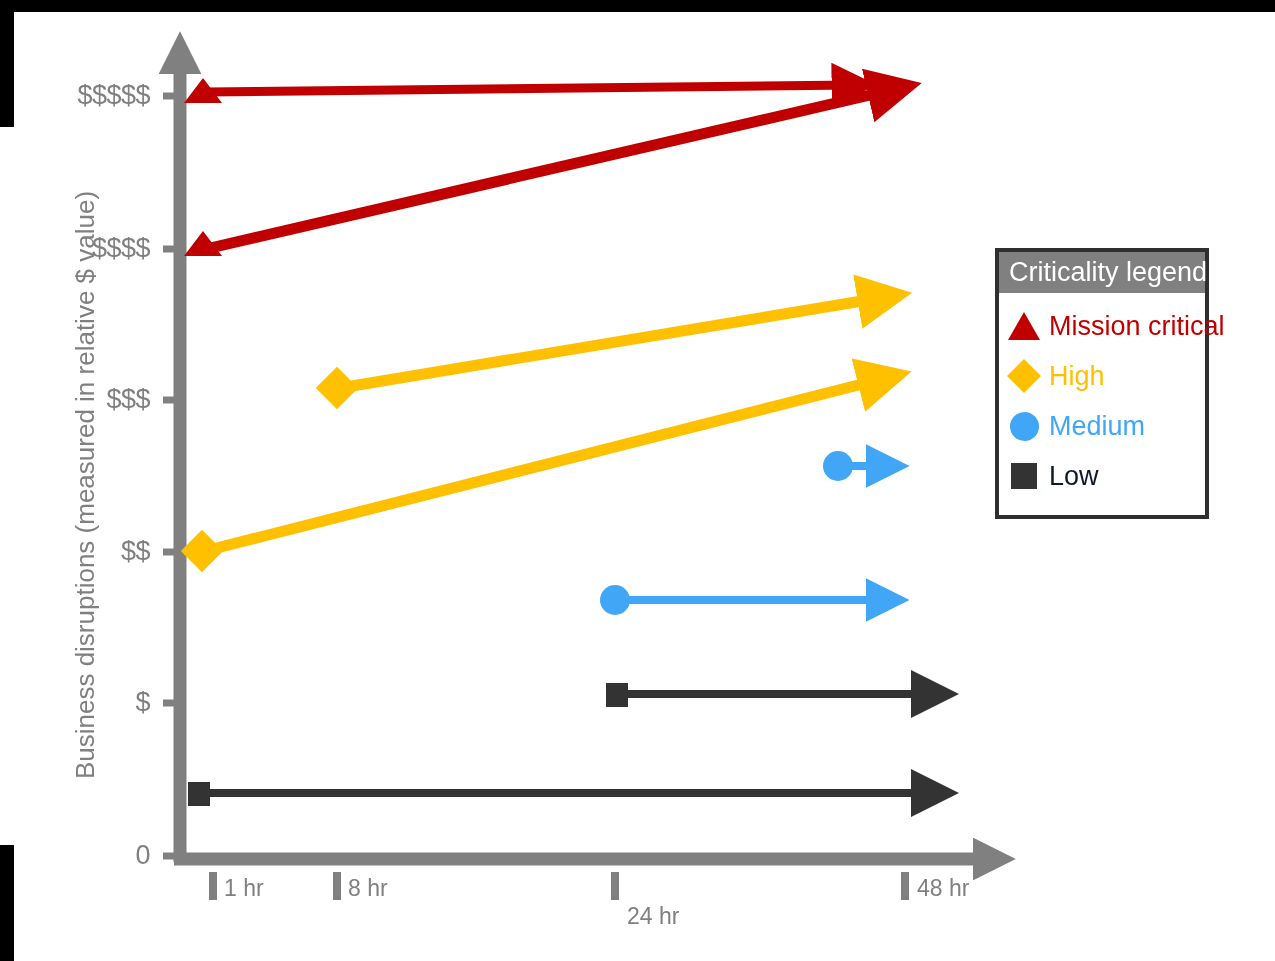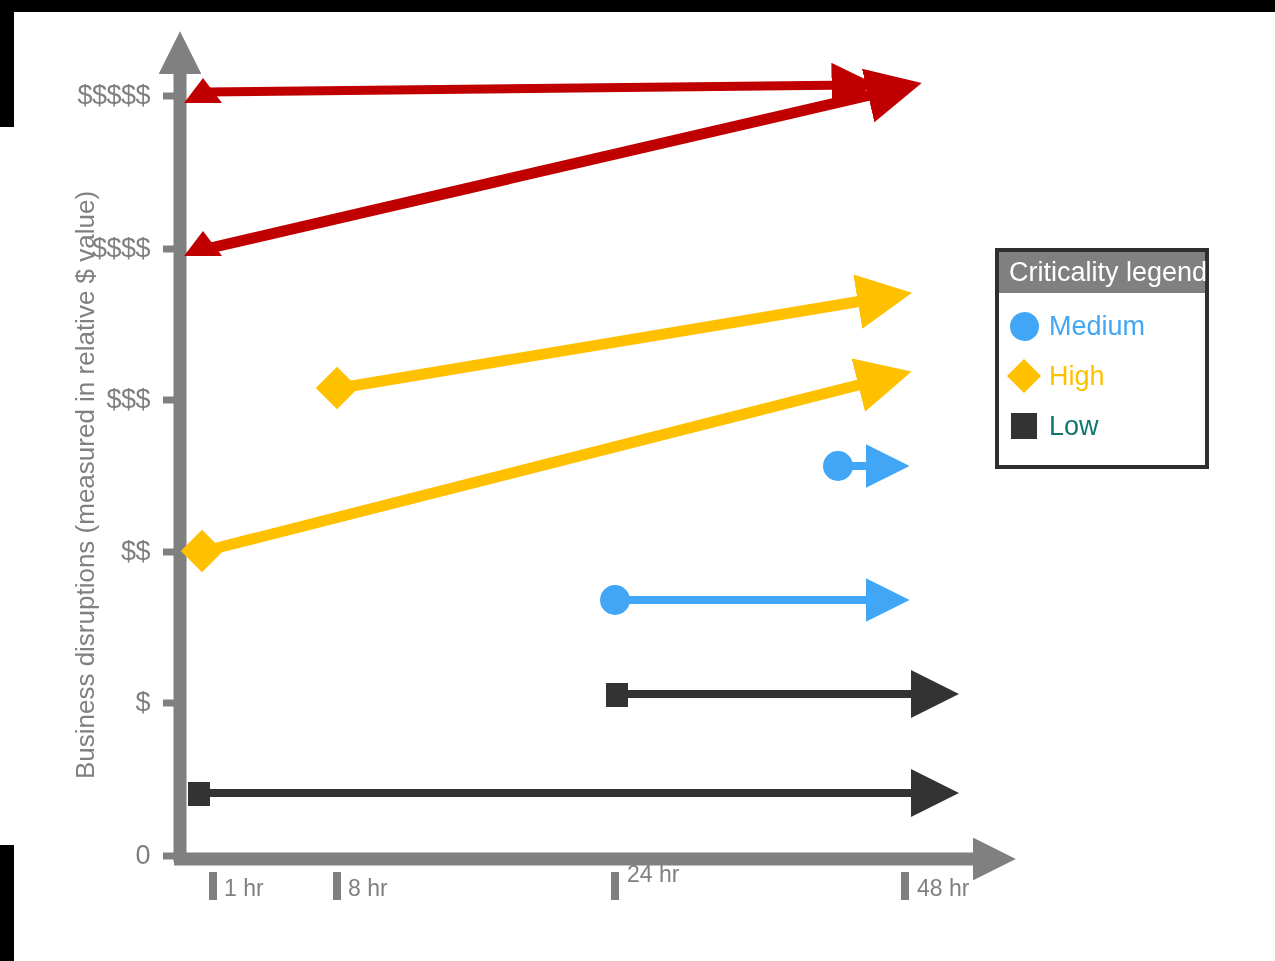--- a/index.html
+++ b/index.html
@@ -229,47 +229,53 @@
 
   <div class="ytick-label" style="left:10px; top:82px; width:140px;">$$$$$</div>
   <div class="ytick-label" style="left:10px; top:235px; width:140px;">$$$$</div>
   <div class="ytick-label" style="left:10px; top:386px; width:140px;">$$$</div>
   <div class="ytick-label" style="left:10px; top:538px; width:140px;">$$</div>
   <div class="ytick-label" style="left:10px; top:689px; width:140px;">$</div>
   <div class="ytick-label" style="left:10px; top:842px; width:140px;">0</div>
 
   <div class="xtick-label" style="left:224px; top:876px;">1 hr</div>
   <div class="xtick-label" style="left:348px; top:876px;">8 hr</div>
-  <div class="xtick-label" style="left:627px; top:862px;">24 hr</div>
+  <div class="xtick-label" style="left:627px; top:904px;">24 hr</div>
   <div class="xtick-label" style="left:917px; top:876px;">48 hr</div>
 
   <div id="y-axis-title">Business disruptions (measured in relative $ value)</div>
 
   <div id="legend">
     <div id="legend-title">Criticality legend</div>
     <div class="legend-items">
 
+      <div class="legend-item">
+        <span class="legend-marker" style="color:#C00000">
+          <span class="mk-triangle"></span>
+        </span>
+        <span class="legend-label" style="color:#C00000">Mission critical</span>
+      </div>
+
+      <div class="legend-item">
+        <span class="legend-marker" style="color:#FFC000">
+          <span class="mk-diamond"></span>
+        </span>
+        <span class="legend-label" style="color:#FFC000">High</span>
+      </div>
 
       <div class="legend-item">
         <span class="legend-marker" style="color:#41A6F5">
           <span class="mk-circle"></span>
         </span>
         <span class="legend-label" style="color:#41A6F5">Medium</span>
       </div>
 
       <div class="legend-item">
-        <span class="legend-marker" style="color:#FFC000">
-          <span class="mk-diamond"></span>
-        </span>
-        <span class="legend-label" style="color:#FFC000">High</span>
-      </div>
-
-      <div class="legend-item">
         <span class="legend-marker" style="color:#333333">
           <span class="mk-square"></span>
         </span>
-        <span class="legend-label" style="color:#0f766e">Low</span>
+        <span class="legend-label" style="color:#0f172a">Low</span>
       </div>
 
     </div>
   </div>
 
 </div>
 
 </body></html>

